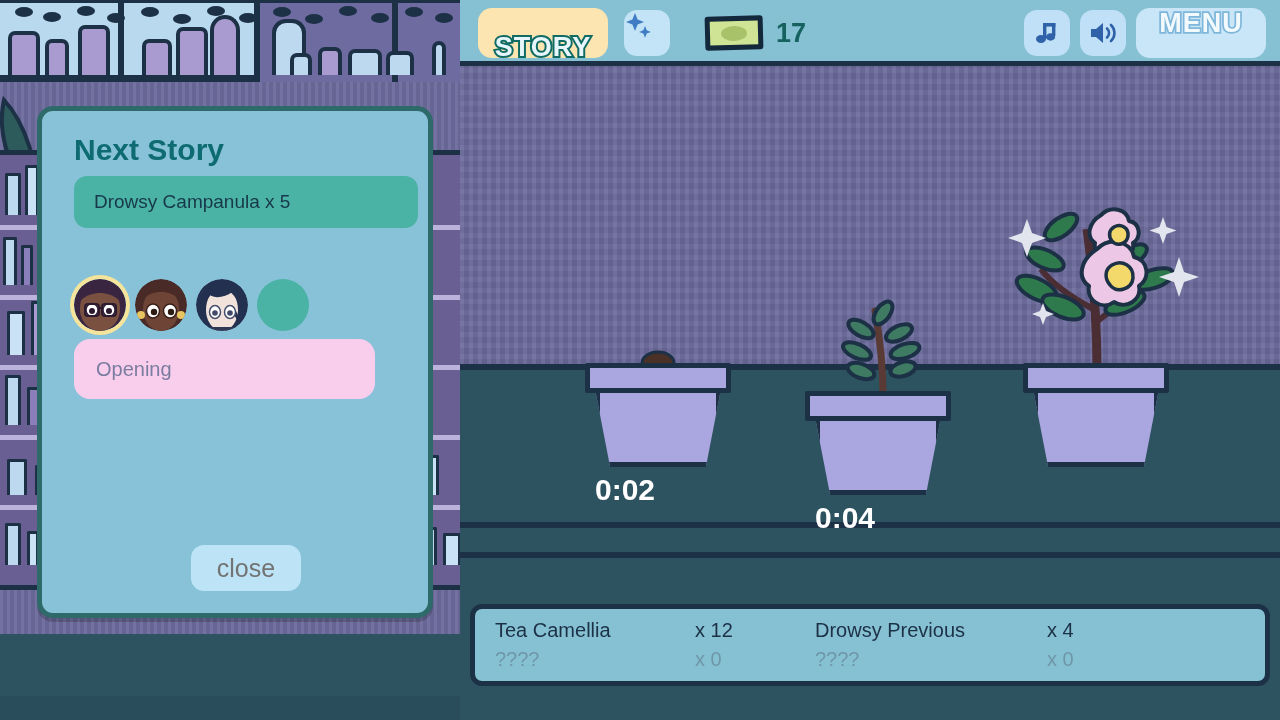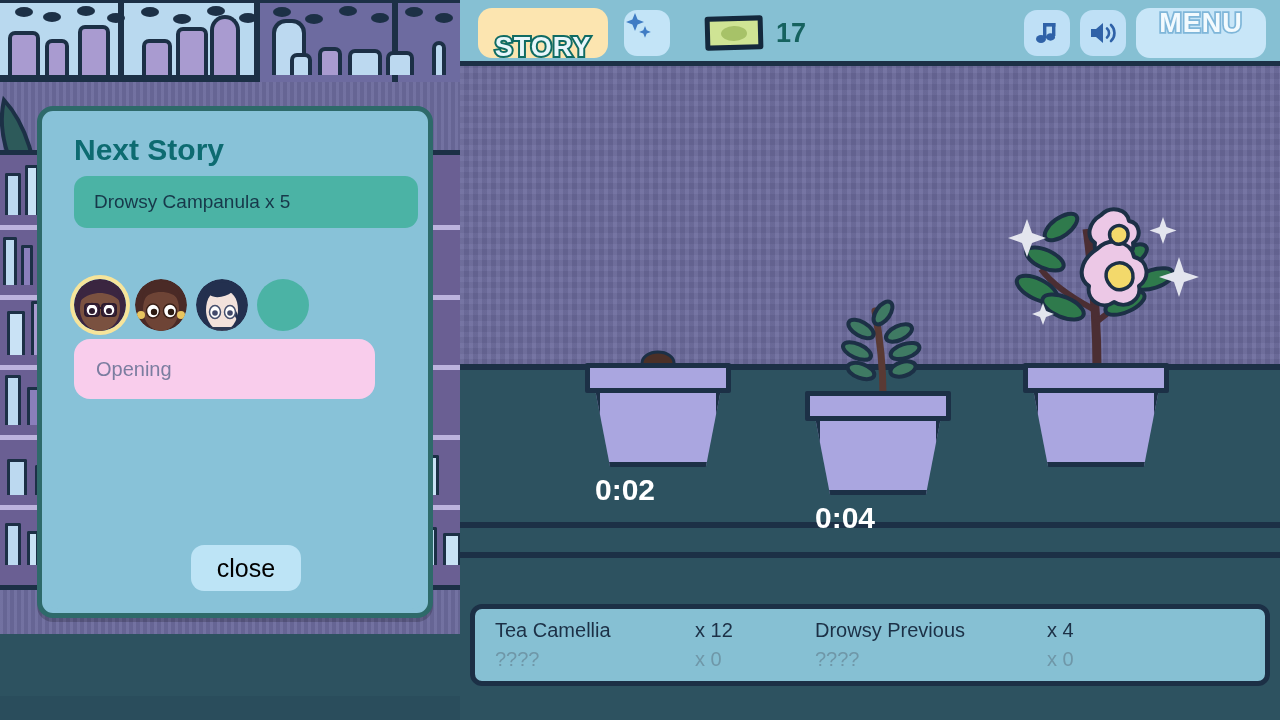--- a/index.html
+++ b/index.html
@@ -110,21 +110,21 @@
   .next-field span { font-size:19px; color:#17384a; }
   .avatars { position:absolute; left:28px; top:164px; display:flex; gap:9px; }
   .avatar { width:52px; height:52px; border-radius:50%; overflow:hidden; position:relative; }
   .avatar.sel { box-shadow:0 0 0 4px #f6e49a; }
   .avatar.empty { background:#4bb3a5; }
   .opening { position:absolute; left:28px; top:224px; width:301px; height:60px; background:#f9cdec;
     border-radius:16px; display:flex; align-items:center; padding-left:22px; }
   .opening span { font-size:20px; color:#7b7da0; }
   .close-btn { position:absolute; left:145px; top:430px; width:110px; height:46px; background:#bde4f6;
     border-radius:13px; display:flex; align-items:center; justify-content:center; }
-  .close-btn span { font-size:25px; color:#000000; }
+  .close-btn span { font-size:25px; color:#737373; }
 </style>
 </head>
 <body>
 
 <div id="app">
 
   <div class="left-bg">
     <div class="lb-wall"></div>
 
     <div class="lb-topwin">

